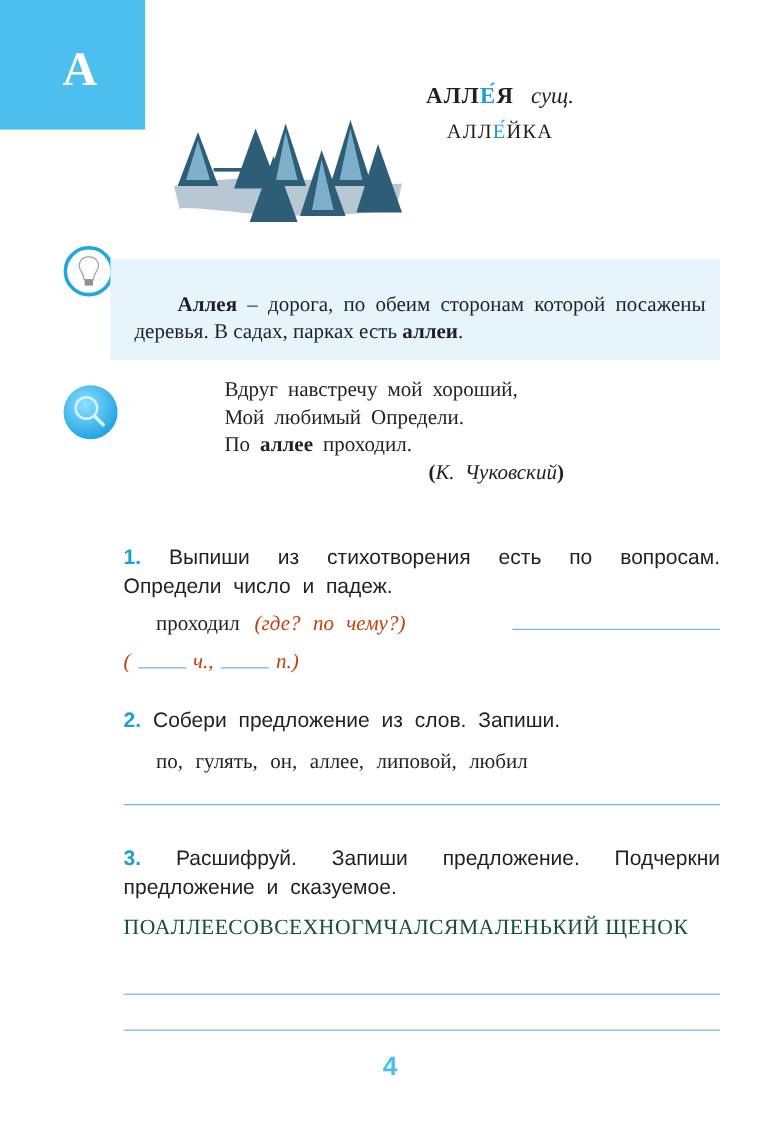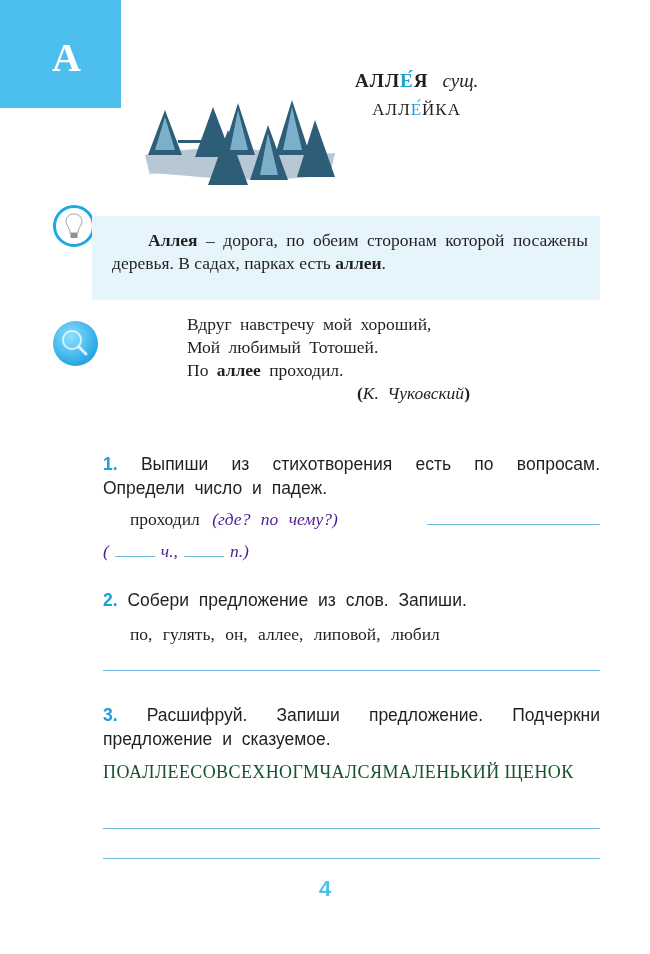--- a/index.html
+++ b/index.html
@@ -9,32 +9,32 @@
   .letter-tab span { color: #fff; font-family: "Liberation Serif", serif; font-weight: bold; font-size: 40px; padding-left: 12px; padding-top: 6px; }
 
   .illustration { position: absolute; left: 140px; top: 95px; width: 200px; height: 95px; }
 
   .headword { position: absolute; left: 355px; top: 70px; font-family: "Liberation Serif", serif; text-align: center; }
   .headword .w1 { font-size: 19px; font-weight: bold; letter-spacing: 1px; }
   .headword .pos { font-style: italic; font-size: 19px; margin-left: 10px; }
   .headword .w2 { font-size: 17px; letter-spacing: 1px; margin-top: 8px; }
   .stress { color: #1c9fd6; }
 
-  .def-box { position: absolute; left: 92px; top: 216px; width: 508px; height: 84px; background: #e6f5fc; box-sizing: border-box; padding: 13px 12px 0 20px; font-family: "Liberation Serif", serif; font-size: 17.5px; line-height: 23px; text-align: justify; }
+  .def-box { position: absolute; left: 92px; top: 216px; width: 508px; height: 84px; background: #e6f5fc; box-sizing: border-box; padding: 26px 12px 0 20px; font-family: "Liberation Serif", serif; font-size: 17.5px; line-height: 23px; text-align: justify; }
   .bulb { position: absolute; left: 53px; top: 205px; width: 42px; height: 42px; border: 3px solid #1ea7e0; border-radius: 50%; background: #fff; box-sizing: border-box; }
 
   .magnifier { position: absolute; left: 53px; top: 321px; width: 45px; height: 45px; border-radius: 50%; background: radial-gradient(circle at 40% 35%, #8ee0ff, #27a8e3 70%, #1a8fcf); }
 
   .poem { position: absolute; left: 187px; top: 313px; font-family: "Liberation Serif", serif; font-size: 17.5px; line-height: 23px; word-spacing: 4px; }
   .poem .author { margin-left: 170px; }
 
   .task { position: absolute; left: 103px; font-family: "Liberation Sans", sans-serif; font-size: 17.5px; line-height: 24px; width: 497px; text-align: justify; word-spacing: 5px; }
   .task .num { color: #1c9fd6; font-weight: bold; }
   .line-row { position: absolute; font-family: "Liberation Serif", serif; font-size: 17.5px; }
-  .hint { color: #4c1d95; font-style: italic; }
+  .hint { color: #c2410c; font-style: italic; }
   .rule { position: absolute; height: 0; border-top: 1.5px solid #6bb7e0; }
   .cipher { position: absolute; left: 103px; top: 760px; width: 500px; font-family: "Liberation Serif", serif; font-size: 18px; line-height: 24px; color: #14532d; letter-spacing: 0.4px; word-break: break-all; }
   .page-num { position: absolute; left: 0; width: 650px; top: 876px; text-align: center; font-family: "Liberation Sans", sans-serif; font-weight: bold; font-size: 22px; color: #4dbfee; }
 </style>
 </head>
 <body>
 
 <div class="letter-tab">
   <span>А</span>
 </div>
@@ -80,21 +80,21 @@
 
 <div class="magnifier">
   <svg width="45" height="45" viewBox="0 0 45 45">
     <circle cx="19" cy="19" r="9" fill="none" stroke="#d7f3ff" stroke-width="2"></circle>
     <line x1="25.5" y1="25.5" x2="33" y2="33" stroke="#d7f3ff" stroke-width="3" stroke-linecap="round"></line>
   </svg>
 </div>
 
 <div class="poem">
   <div>Вдруг навстречу мой хороший,</div>
-  <div>Мой любимый Тотошей.</div>
+  <div>Мой любимый Определи.</div>
   <div><span>По </span><b>аллее</b><span> проходил.</span></div>
   <div class="author"><b>(</b><i>К. Чуковский</i><b>)</b></div>
 </div>
 
 <div class="task" style="top:452px">
   <span class="num">1.</span>
   <span>Выпиши из стихотворения есть по вопросам. Определи число и падеж.</span>
 </div>
 <div class="line-row" style="left:130px;top:509px">
   <span>проходил</span>

